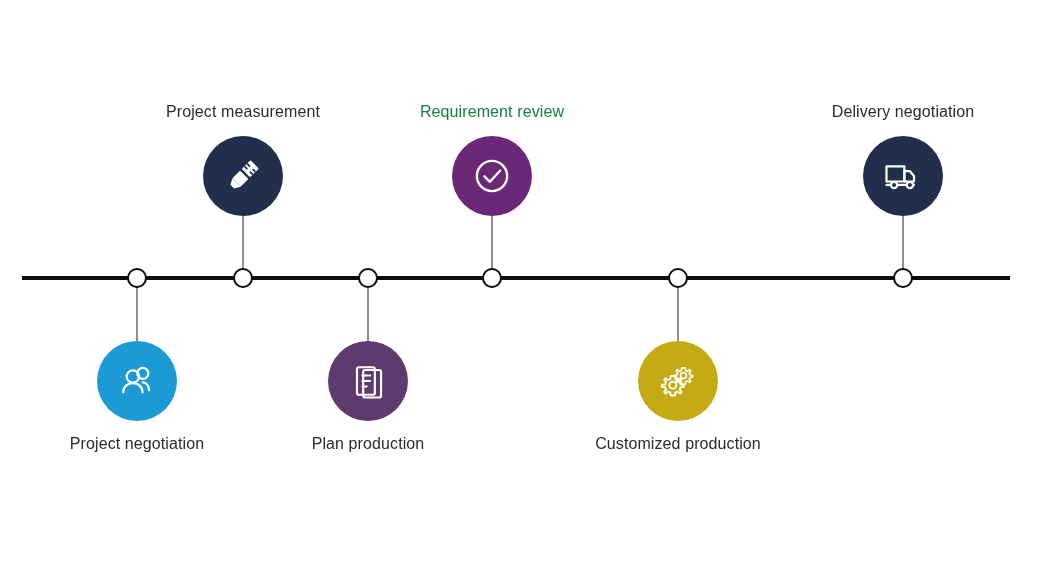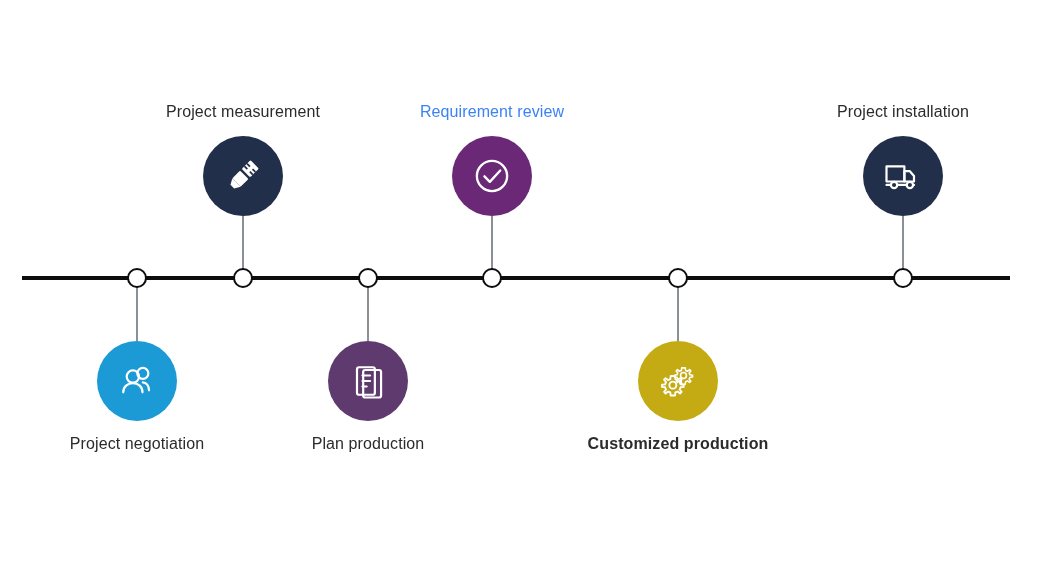--- a/index.html
+++ b/index.html
@@ -135,43 +135,43 @@
   </svg>
       </div>
       <div class="step-label" style="left: 368px; top: 433px; color: rgb(43, 43, 43); text-align: right;">Plan production</div>
       <div class="connector" style="left: 492px; top: 216px; height: 62px;"></div>
       <div class="icon-bubble" style="left: 492px; top: 176px; background: rgb(106, 40, 119);">
         <svg viewBox="0 0 64 64" fill="none" stroke="#ffffff" stroke-width="3.4" stroke-linecap="round" stroke-linejoin="round">
     <circle cx="32" cy="32" r="22"></circle>
     <path d="M21 32.5 L28.8 40.5 L44 24"></path>
   </svg>
       </div>
-      <div class="step-label" style="left: 492px; top: 101px; color: #3b82f6;">Requirement review</div>
+      <div class="step-label" style="left: 492px; top: 101px; color: #15803d;">Requirement review</div>
       <div class="connector" style="left: 678px; top: 278px; height: 63px;"></div>
       <div class="icon-bubble" style="left: 678px; top: 381px; background: rgb(197, 171, 19);">
         <svg viewBox="0 0 64 64" fill="none" stroke="#ffffff" stroke-width="2.8" stroke-linecap="round" stroke-linejoin="round">
     <g transform="translate(24.5,38) scale(0.98)">
       <circle cx="0" cy="0" r="5.2"></circle>
       <path d="M0 -13.5 l3.2 0 l0.6 4.6 l3.3 1.4 l3.6 -2.9 l2.3 2.3 l-2.9 3.6 l1.4 3.3 l4.6 0.6 l0 3.2 l-4.6 0.6 l-1.4 3.3 l2.9 3.6 l-2.3 2.3 l-3.6 -2.9 l-3.3 1.4 l-0.6 4.6 l-3.2 0 l-3.2 0 l-0.6 -4.6 l-3.3 -1.4 l-3.6 2.9 l-2.3 -2.3 l2.9 -3.6 l-1.4 -3.3 l-4.6 -0.6 l0 -3.2 l4.6 -0.6 l1.4 -3.3 l-2.9 -3.6 l2.3 -2.3 l3.6 2.9 l3.3 -1.4 l0.6 -4.6 Z"></path>
     </g>
     <g transform="translate(40,24) scale(0.82)">
       <circle cx="0" cy="0" r="5.2"></circle>
       <path d="M0 -13.5 l3.2 0 l0.6 4.6 l3.3 1.4 l3.6 -2.9 l2.3 2.3 l-2.9 3.6 l1.4 3.3 l4.6 0.6 l0 3.2 l-4.6 0.6 l-1.4 3.3 l2.9 3.6 l-2.3 2.3 l-3.6 -2.9 l-3.3 1.4 l-0.6 4.6 l-3.2 0 l-3.2 0 l-0.6 -4.6 l-3.3 -1.4 l-3.6 2.9 l-2.3 -2.3 l2.9 -3.6 l-1.4 -3.3 l-4.6 -0.6 l0 -3.2 l4.6 -0.6 l1.4 -3.3 l-2.9 -3.6 l2.3 -2.3 l3.6 2.9 l3.3 -1.4 l0.6 -4.6 Z"></path>
     </g>
   </svg>
       </div>
-      <div class="step-label" style="left: 678px; top: 433px; color: rgb(43, 43, 43); font-weight: bold;">Customized production</div>
+      <div class="step-label" style="left: 678px; top: 433px; color: rgb(43, 43, 43);">Customized production</div>
       <div class="connector" style="left: 903px; top: 216px; height: 62px;"></div>
       <div class="icon-bubble" style="left: 903px; top: 176px; background: rgb(34, 47, 75);">
         <svg viewBox="0 0 64 64" fill="none" stroke="#ffffff" stroke-width="3.2" stroke-linecap="round" stroke-linejoin="round">
     <path d="M8 18h26v22H8z"></path>
     <path d="M34 25h8l6 7v8h-14z"></path>
     <circle cx="19" cy="45" r="4.6"></circle>
     <circle cx="42" cy="45" r="4.6"></circle>
     <line x1="23.6" y1="45" x2="37.4" y2="45"></line>
     <line x1="8" y1="45" x2="14.4" y2="45"></line>
     <line x1="46.6" y1="45" x2="48" y2="45"></line>
   </svg>
       </div>
-      <div class="step-label" style="left: 903px; top: 101px; color: rgb(43, 43, 43);">Project installation</div>
+      <div class="step-label" style="left: 903px; top: 101px; color: rgb(43, 43, 43);">Delivery negotiation</div>
     </div>
 
 </div>
 
 </body></html>

